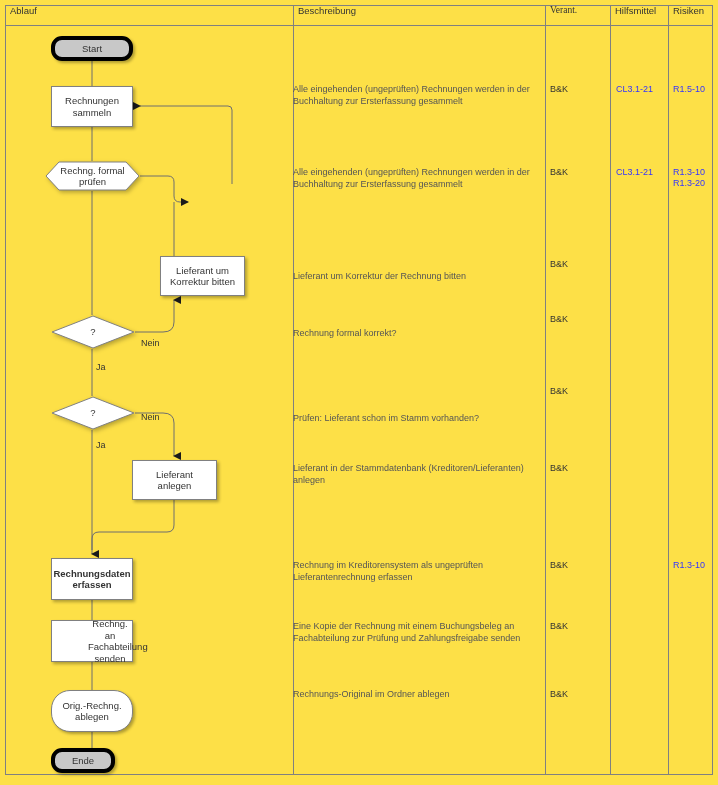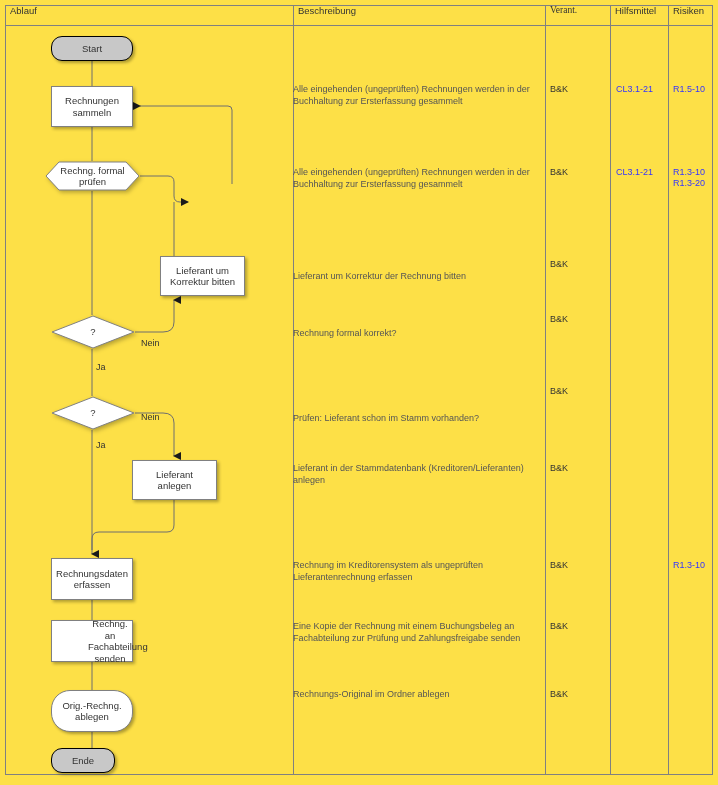--- a/index.html
+++ b/index.html
@@ -78,21 +78,21 @@
     display: flex;
     align-items: center;
     justify-content: center;
     text-align: center;
     font-size: 9.5px;
     line-height: 11.5px;
     color: #333333;
   }
   .node-terminator {
     background: #c8c8c8;
-    border: 1px solid #000000;
+    border: 4px solid #000000;
     border-radius: 11px;
     box-shadow: 2px 2px 3px rgba(0,0,0,0.30);
   }
   .node-process {
     background: #ffffff;
     border: 1px solid #808080;
     box-shadow: 2px 2px 3px rgba(0,0,0,0.30);
   }
   .node-subprocess {
     background: #ffffff;
@@ -259,21 +259,21 @@
     <svg class="shape-svg" viewBox="0 0 84 34" preserveAspectRatio="none">
       <polygon points="42,1 83,17 42,33 1,17" fill="#ffffff" stroke="#808080" stroke-width="1"></polygon>
     </svg>
     <span class="shape-label">?</span>
   </div>
 
   <div class="node node-process" style="left:132px; top:460px; width:85px; height:40px;">
     <span class="shape-label">Lieferant<br>anlegen</span>
   </div>
 
-  <div class="node node-process" style="left:51px; top:558px; width:82px; height:42px;">
+  <div class="node node-process" style="left:51px; top:558px; width:82px; height:42px;font-weight:bold;">
     <span class="shape-label">Rechnungsdaten<br>erfassen</span>
   </div>
 
   <div class="node node-process" style="left:51px; top:620px; width:82px; height:42px;padding-left:36px;">
     <span class="shape-label">Rechng. an<br>Fachabteilung<br>senden</span>
   </div>
 
   <div class="node node-process" style="left:51px; top:690px; width:82px; height:42px;border-radius:19px;">
     <span class="shape-label">Orig.-Rechng.<br>ablegen</span>
   </div>

